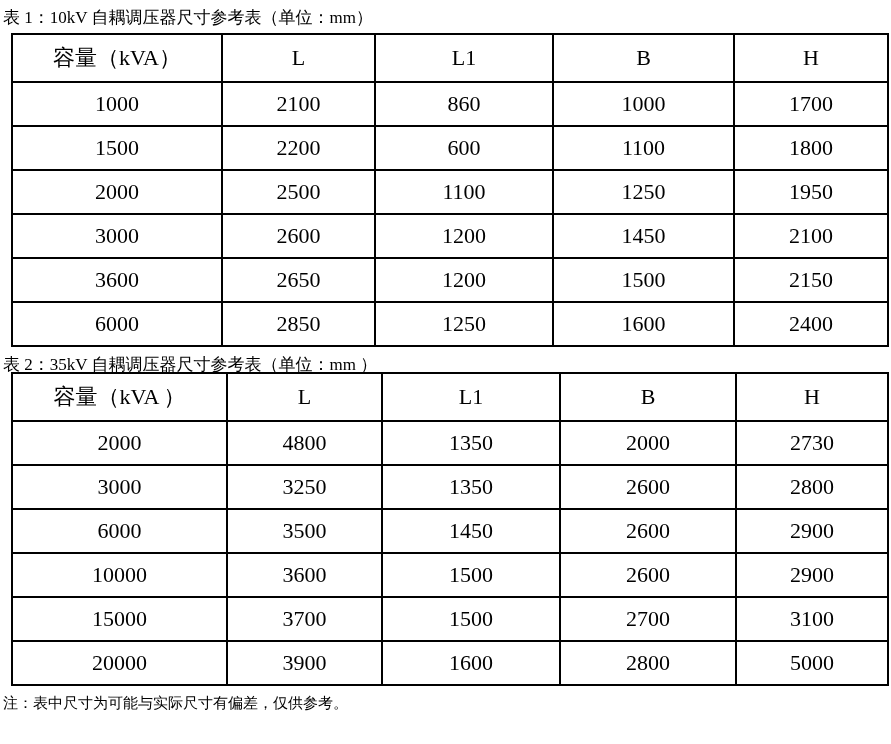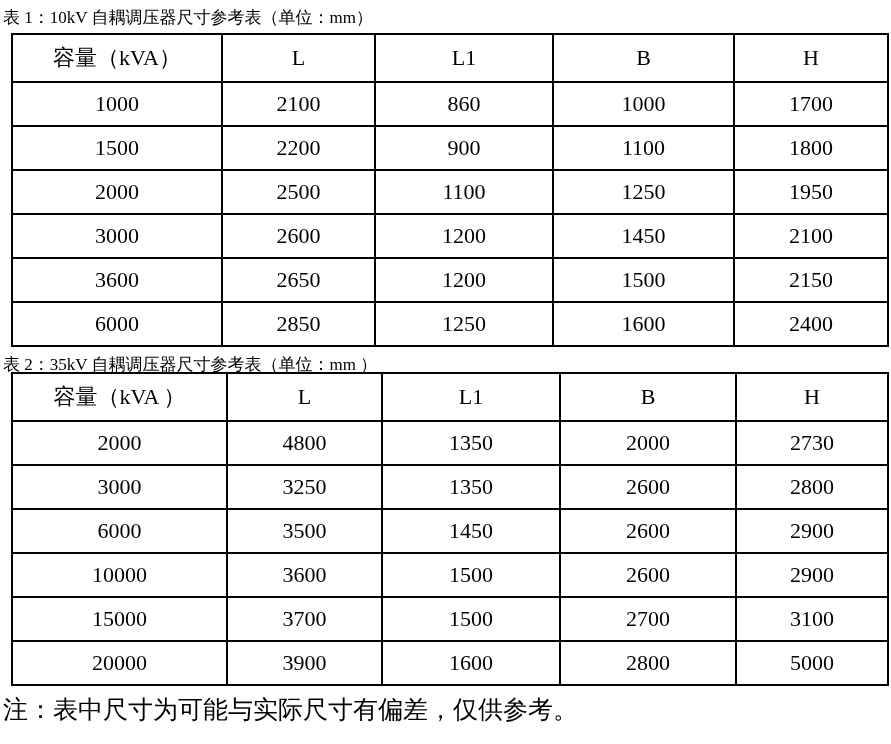--- a/index.html
+++ b/index.html
@@ -44,23 +44,23 @@
     vertical-align: middle;
     font-size: 22px;
     font-weight: normal;
     padding: 0;
     overflow: hidden;
     white-space: nowrap;
   }
   table.dim-table thead th { height: 46px; }
   table.dim-table tbody td { height: 42px; }
   .note {
-    font-size: 25px;
+    font-size: 15px;
     line-height: 34px;
-    margin-top: 7px;
+    margin-top: 0;
     white-space: nowrap;
     overflow: hidden;
   }
 </style>
 </head>
 <body>
 
 <div class="page">
 
   <div class="tbl-title">表 1：10kV 自耦调压器尺寸参考表（单位：mm）</div>
@@ -86,21 +86,21 @@
       <tr>
         <td>1000</td>
         <td>2100</td>
         <td>860</td>
         <td>1000</td>
         <td>1700</td>
       </tr>
       <tr>
         <td>1500</td>
         <td>2200</td>
-        <td>900</td>
+        <td>600</td>
         <td>1100</td>
         <td>1800</td>
       </tr>
       <tr>
         <td>2000</td>
         <td>2500</td>
         <td>1100</td>
         <td>1250</td>
         <td>1950</td>
       </tr>

